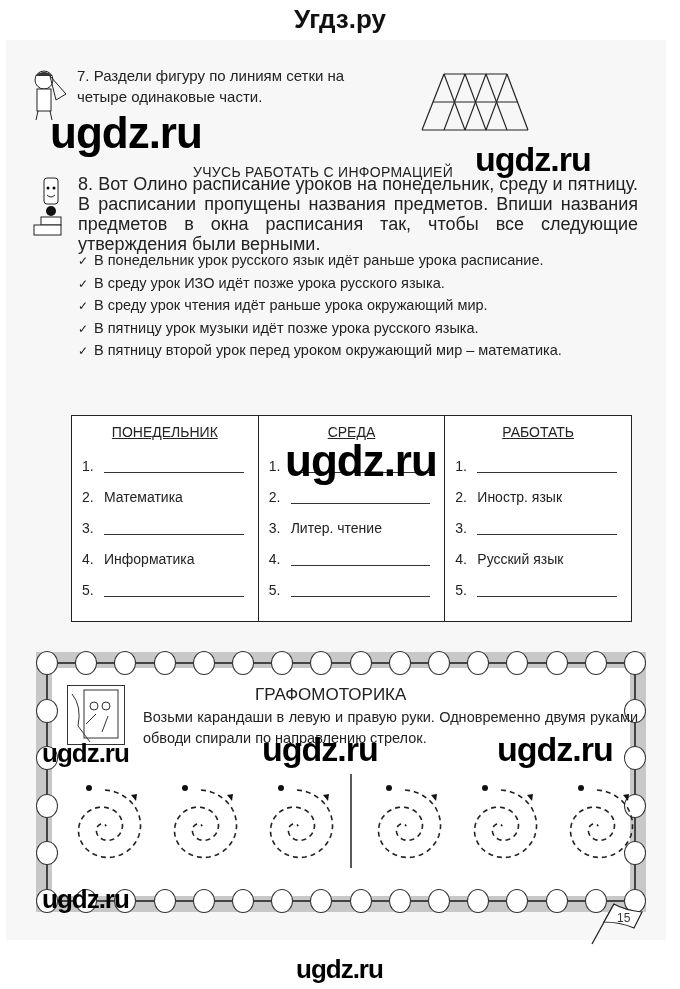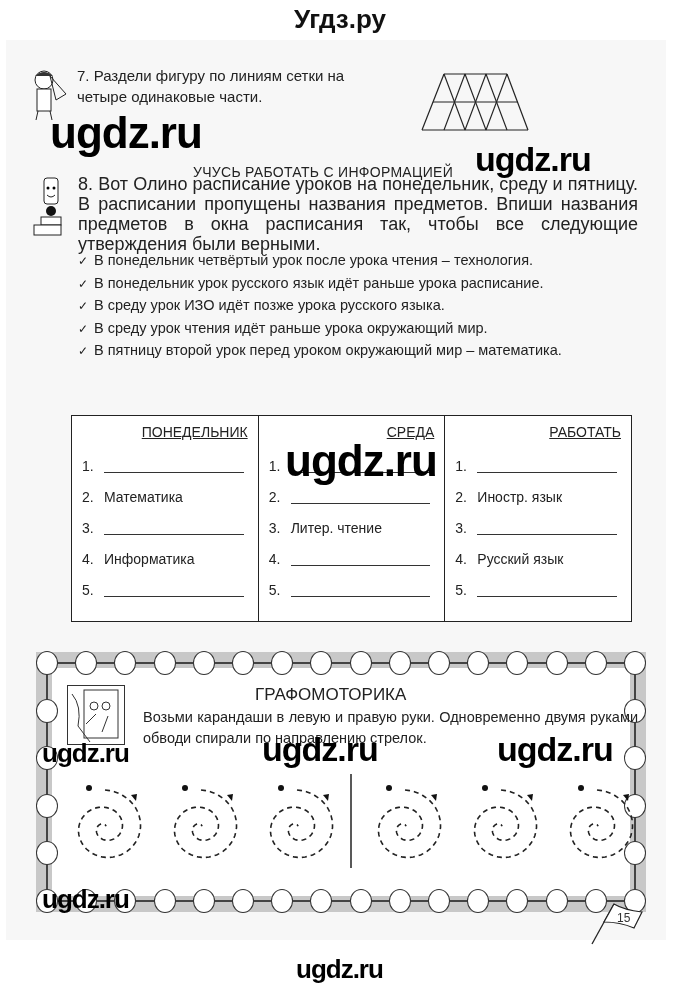--- a/index.html
+++ b/index.html
@@ -15,21 +15,21 @@
     .wm-sm { font-size:26px; }
     .t7 { left:77px; top:65px; font-size:15px; line-height:21px; width:320px; }
     .section-title { left:193px; top:164px; font-size:14px; letter-spacing:0.3px; }
     .t8 { left:78px; top:174px; font-size:18px; line-height:20px; width:560px; text-align:justify; }
     .stmts { left:78px; top:250px; font-size:14.5px; line-height:21.5px; width:570px; list-style:none; margin:0; padding:0; }
     .stmts li::before { content:"\2713"; margin-right:6px; font-size:12px; }
     table.sched { position:absolute; left:71px; top:415px; width:561px; height:207px; border-collapse:collapse;
                   background:#fff; border:1.5px solid #222; }
     table.sched td { width:33.3%; border-left:1.5px solid #222; vertical-align:top; padding:8px 10px; font-size:14px; }
     table.sched td:first-child { border-left:none; }
-    .col-head { text-align:right; text-decoration:underline; margin-bottom:18px; }
+    .col-head { text-align:center; text-decoration:underline; margin-bottom:18px; }
     .row { height:31px; display:flex; align-items:flex-start; }
     .row .n { width:22px; }
     .row .blank { flex:1; border-bottom:1px solid #333; height:14px; margin-right:4px; }
     .frame { position:absolute; left:36px; top:652px; width:610px; height:260px; background:#c8c8c8; }
     .frame-inner { position:absolute; left:16px; top:16px; right:16px; bottom:16px; background:#fff; }
     .rail { position:absolute; background:#444; }
     .bead { position:absolute; width:20px; height:22px; background:#fff; border:1.3px solid #333; border-radius:50%; }
     .gm-title { left:255px; top:685px; font-size:17px; }
     .gm-text { left:143px; top:707px; font-size:14.5px; line-height:21px; width:495px; text-align:justify; }
     .gm-icon { left:67px; top:685px; width:56px; height:58px; border:1px solid #333; background:#fff; }
@@ -75,24 +75,24 @@
   <rect x="12" y="2" width="14" height="26" rx="3" fill="#fff" stroke="#222"></rect>
   <circle cx="16" cy="12" r="1.5"></circle>
     <circle cx="22" cy="12" r="1.5"></circle>
   <path d="M15 19 Q19 23 23 19" fill="none" stroke="#222"></path>
   <circle cx="19" cy="35" r="5" fill="#111"></circle>
   <rect x="9" y="41" width="20" height="8" fill="#fff" stroke="#222"></rect>
   <rect x="2" y="49" width="27" height="10" fill="#fff" stroke="#222"></rect>
 </svg>
 <div class="abs t8">8. Вот Олино расписание уроков на понедельник, среду и пятницу. В расписании пропущены названия предметов. Впиши названия предметов в окна расписания так, чтобы все следующие утверждения были верными.</div>
 <ul class="abs stmts">
-  <li>В понедельник четвёртый урок после урока чтения – технология.</li>
   <li>В понедельник урок русского язык идёт раньше урока расписание.</li>
   <li>В среду урок ИЗО идёт позже урока русского языка.</li>
   <li>В среду урок чтения идёт раньше урока окружающий мир.</li>
+  <li>В пятницу урок музыки идёт позже урока русского языка.</li>
   <li>В пятницу второй урок перед уроком окружающий мир – математика.</li>
 </ul>
 
 <table class="sched">
   <tbody>
       <tr>
     <td>
       <div class="col-head">ПОНЕДЕЛЬНИК</div>
       <div class="row">
             <span class="n">1.</span>

